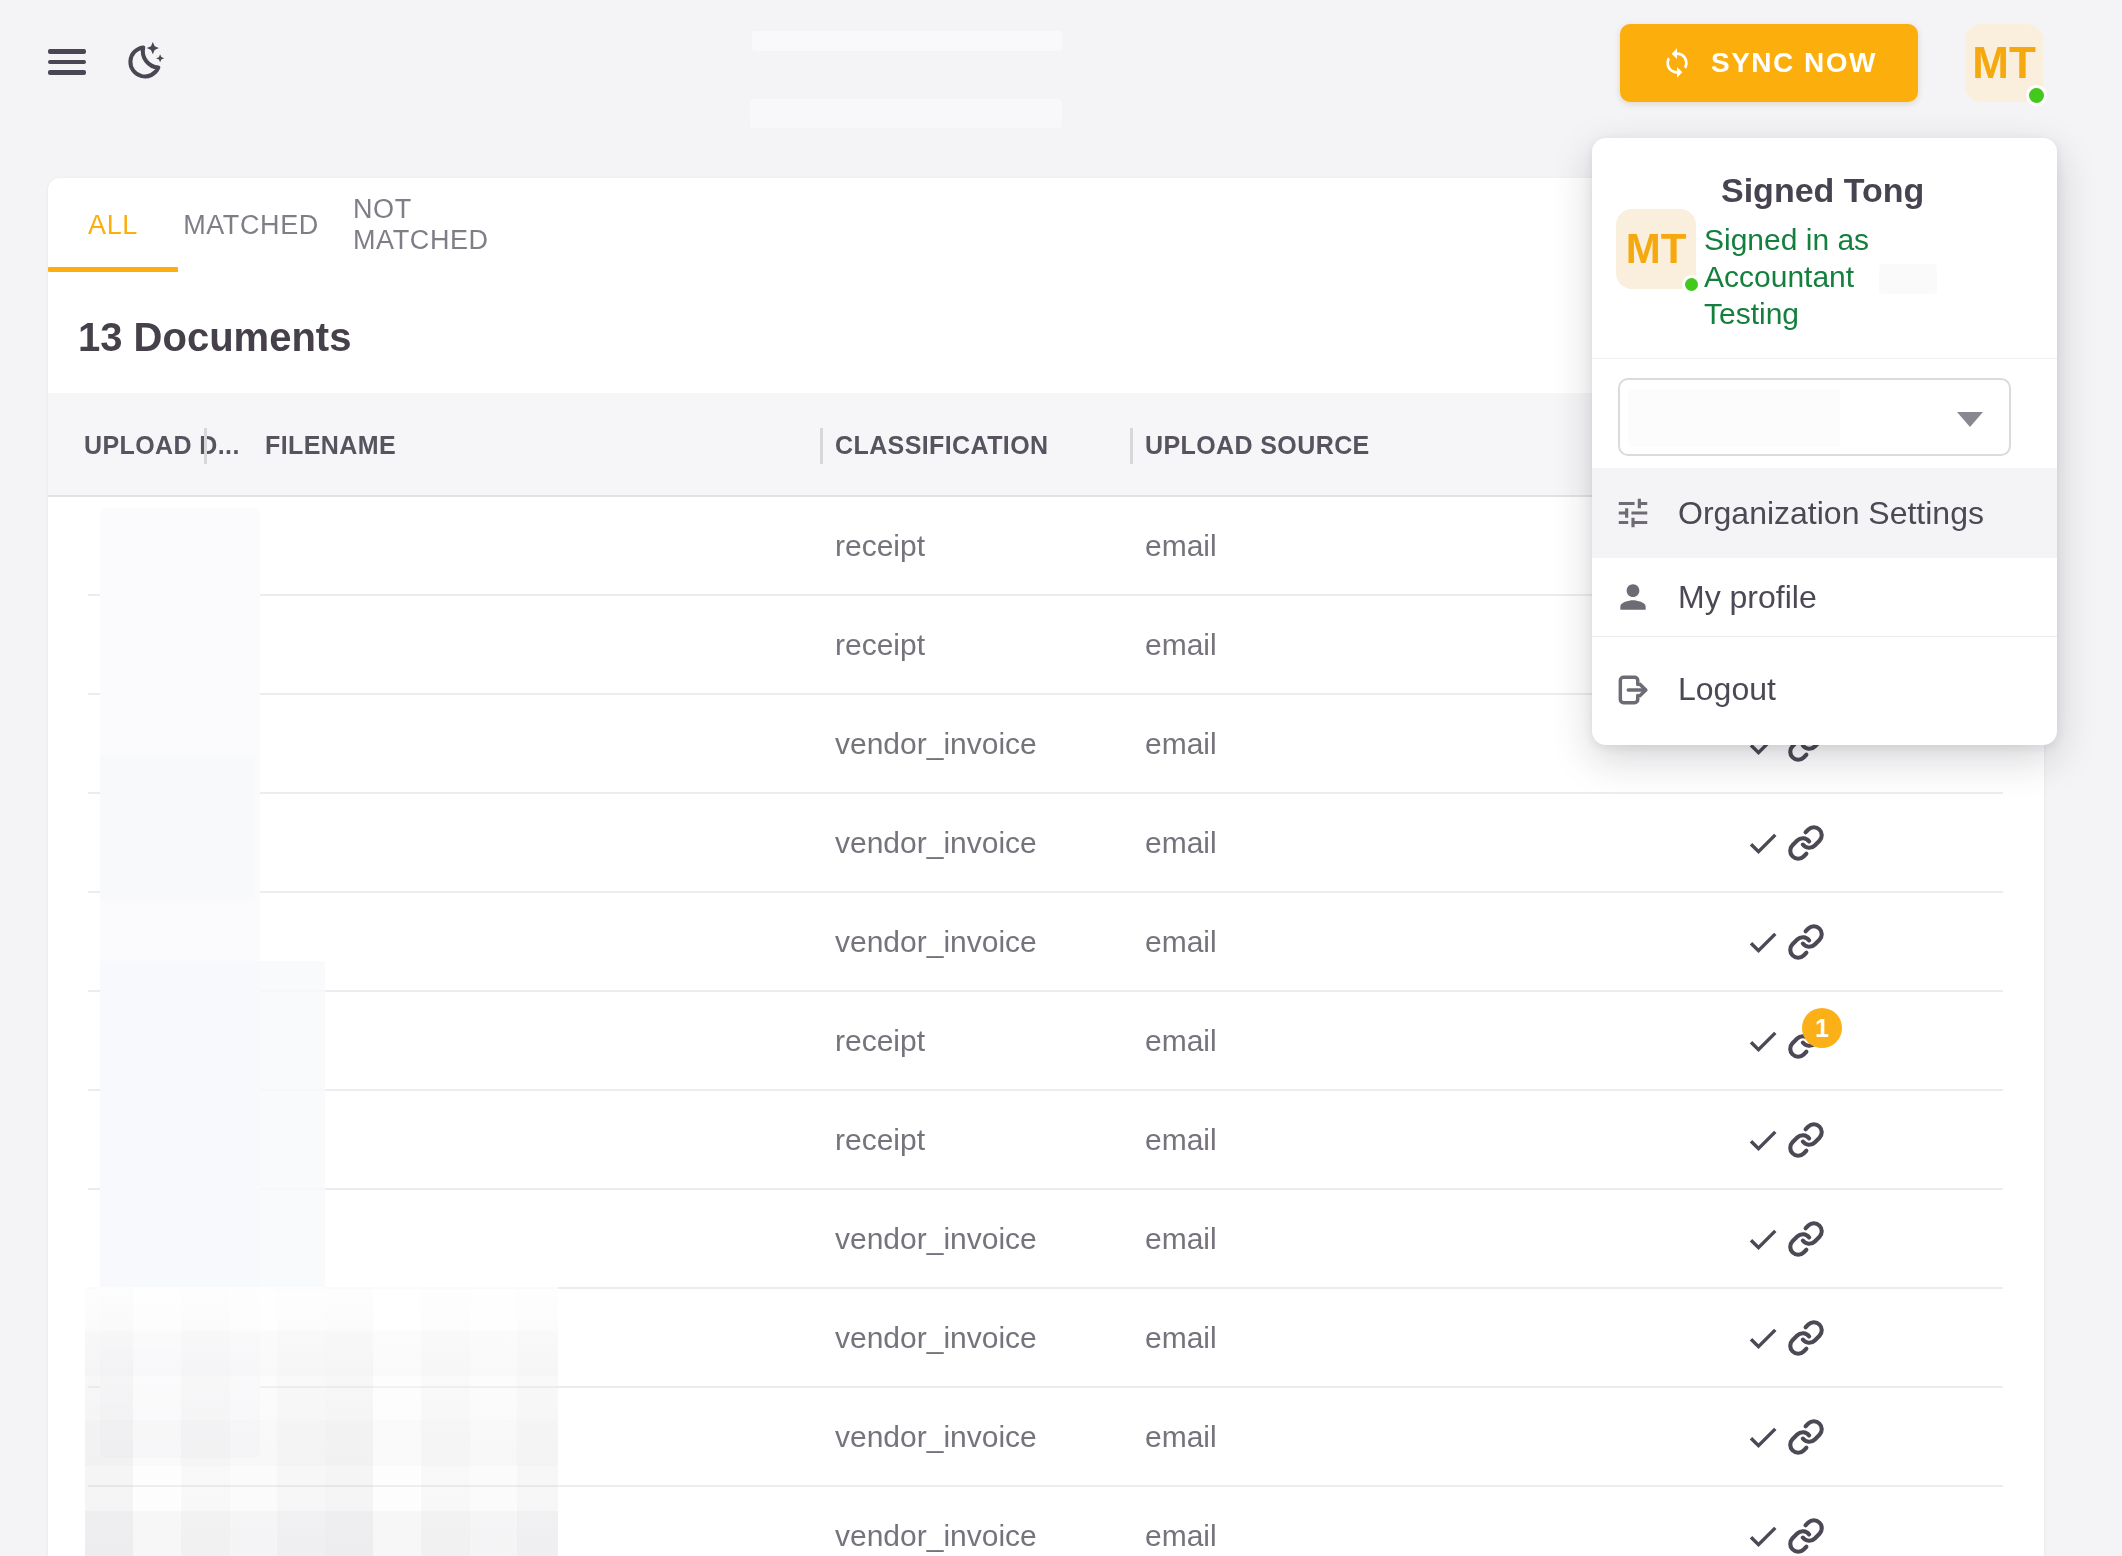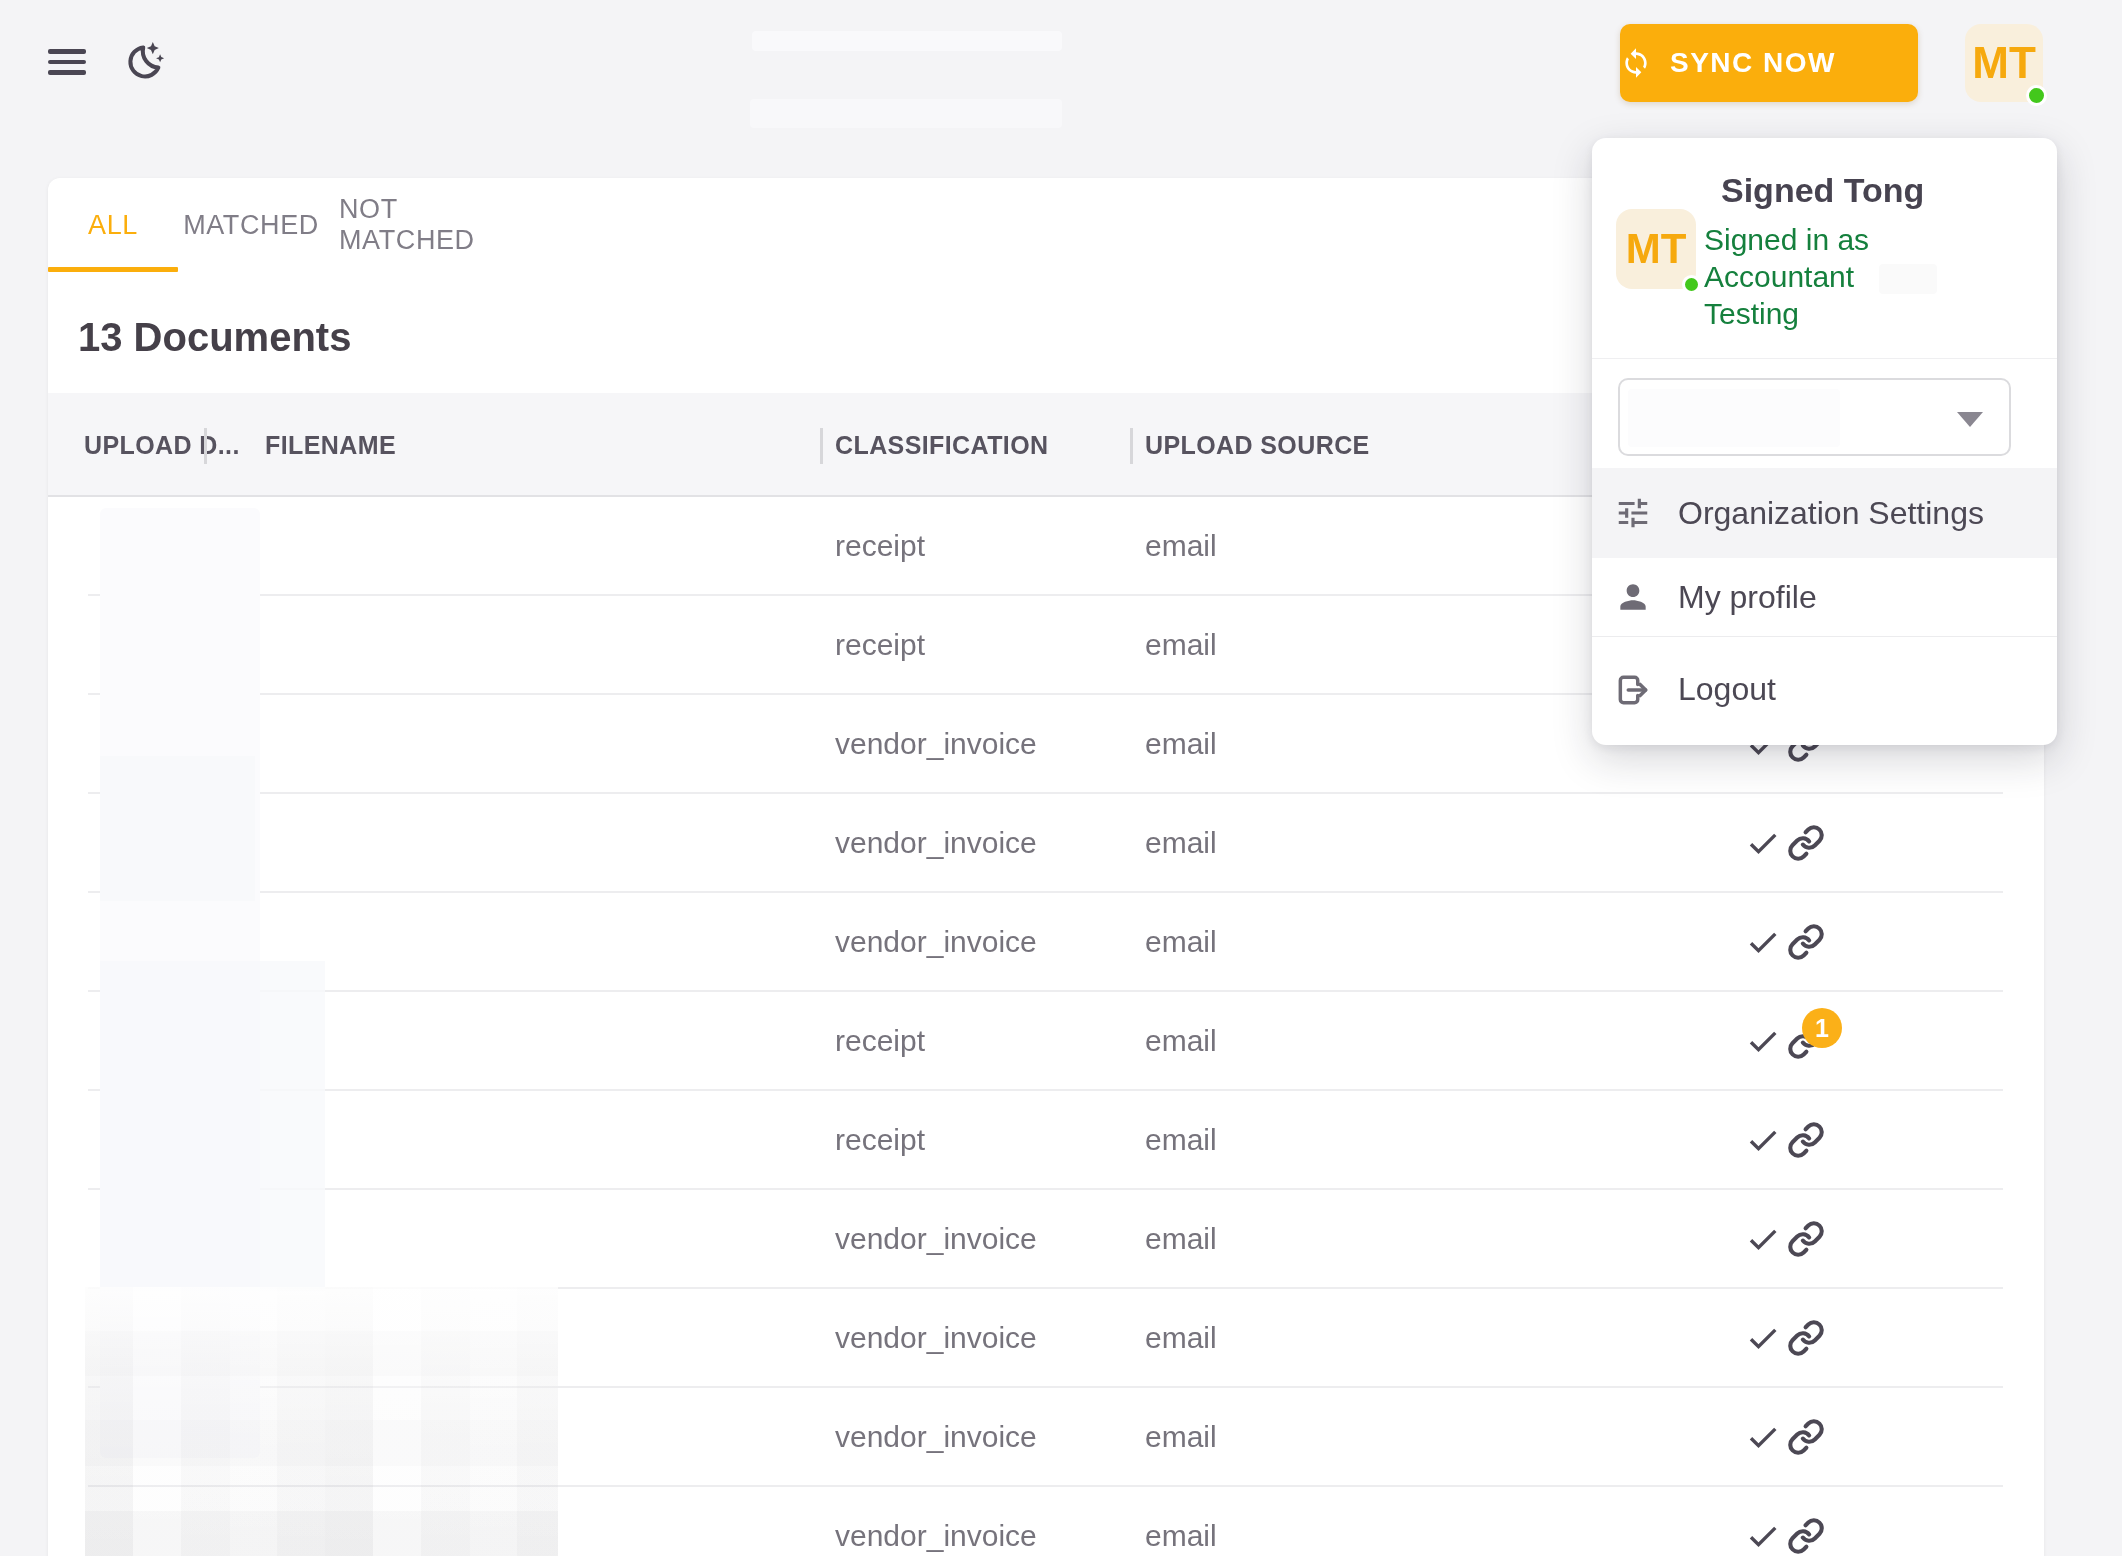--- a/index.html
+++ b/index.html
@@ -11,21 +11,21 @@
   .hamburger { position:absolute; left:48px; top:49px; width:38px; height:26px; cursor:pointer; }
   .hamburger span { position:absolute; left:0; width:38px; height:4.5px; border-radius:2px; background:#4A4653; }
   .hamburger span:nth-child(1){ top:0; } .hamburger span:nth-child(2){ top:10.5px; } .hamburger span:nth-child(3){ top:21px; }
   .moon { position:absolute; left:121px; top:39px; width:46px; height:46px; color:#4A4653; cursor:pointer; }
   .redact { position:absolute; border-radius:4px; }
   .redact.bar1 { left:752px; top:31px; width:310px; height:20px; background:#f9f9fb; }
   .redact.bar2 { left:750px; top:99px; width:312px; height:29px; background:#f8f8fa; }
 
   .sync-btn { position:absolute; left:1620px; top:24px; width:298px; height:78px; border:none; border-radius:10px;
     background:#FBAE0C; color:#fff; font-family:inherit; font-size:28px; font-weight:700; letter-spacing:1.5px;
-    display:flex; align-items:center; gap:18px; cursor:pointer;
+    display:flex; align-items:center; justify-content:center; gap:18px; cursor:pointer;
     box-shadow:0 2px 6px rgba(120,80,0,.18); }
   .sync-btn svg { width:32px; height:32px; }
 
   .avatar { position:absolute; left:1965px; top:24px; width:78px; height:78px; border-radius:16px; background:#F9EFDC;
     color:#F6A90E; font-size:44px; font-weight:700; display:flex; align-items:center; justify-content:center; cursor:pointer; }
   .status-dot { position:absolute; right:-4px; bottom:-4px; width:21px; height:21px; border-radius:50%;
     background:#43C81C; border:3.5px solid #fff; }
 
   
   .card { position:absolute; left:48px; top:178px; width:1996px; height:1400px; background:#fff;
@@ -125,21 +125,21 @@
 
   <div class="card">
 
     <div class="tab active" style="left:0;width:130px;">
       <span>ALL</span>
     </div>
     <div class="tab-underline"></div>
     <div class="tab" style="left:141px;width:124px;">
       <span>MATCHED</span>
     </div>
-    <div class="tab" style="left:291px;width:170px;">
+    <div class="tab" style="left:305px;width:170px;">
       <span>NOT MATCHED</span>
     </div>
 
     <div class="doc-title">13 Documents</div>
 
     <div class="thead">
       <div class="th" style="left:36px;">UPLOAD D...</div>
       <div class="th-div" style="left:156px;"></div>
       <div class="th" style="left:169px;padding-left:48px;">FILENAME</div>
       <div class="th-div" style="left:772px;"></div>

